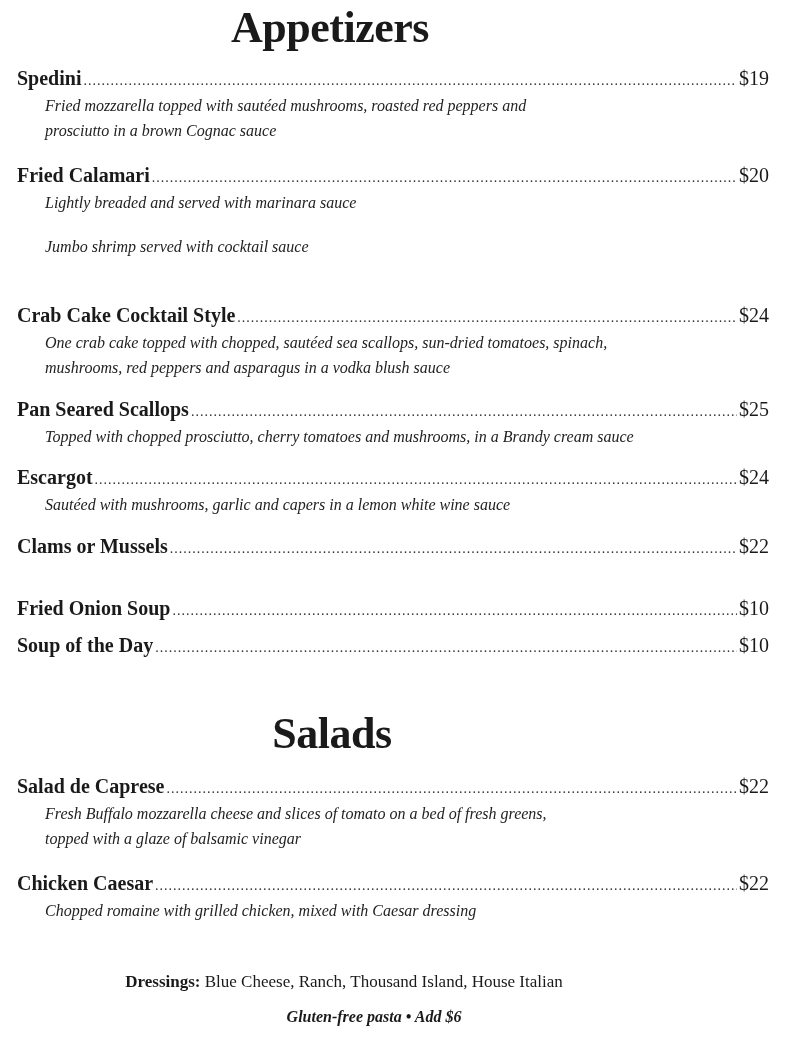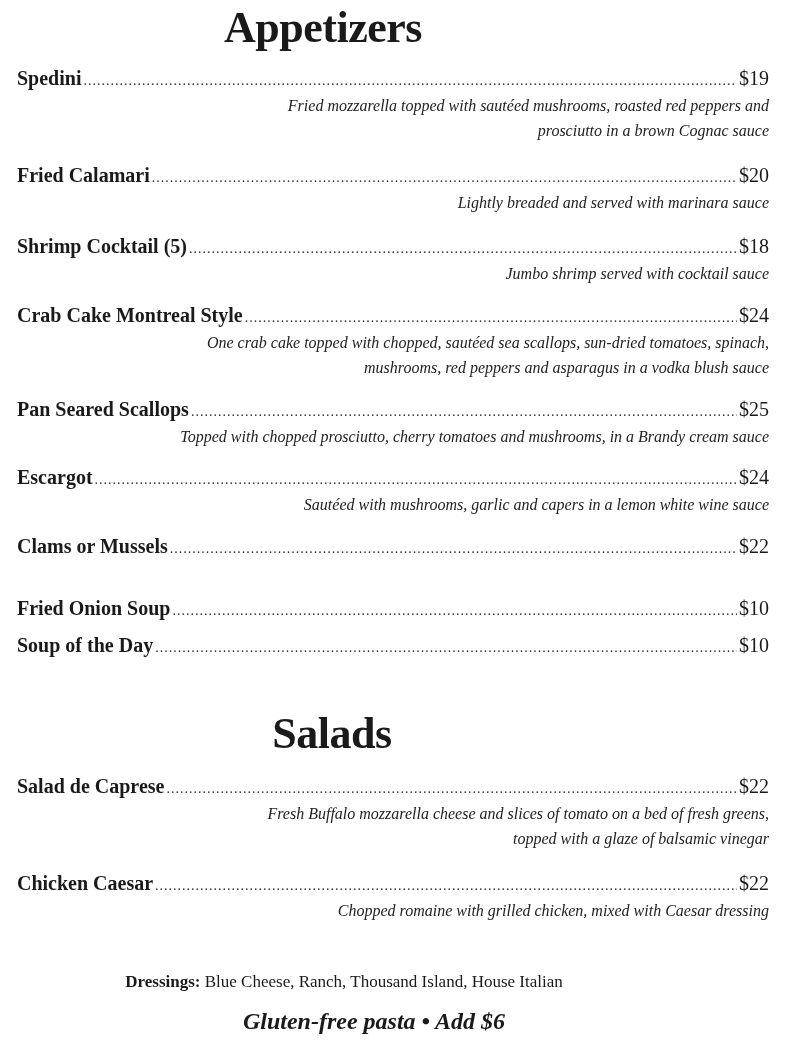--- a/index.html
+++ b/index.html
@@ -11,50 +11,50 @@
   }
   .section-title {
     text-align: center;
     font-weight: bold;
     font-size: 44px;
     line-height: 1;
     margin: 0;
     letter-spacing: -0.5px;
     color: #1a1a1a;
   }
-  .title-appetizers { position: absolute; top: 6px; left: 5px; width: 636px; }
+  .title-appetizers { position: absolute; top: 6px; left: 12px; width: 636px; }
   .title-salads { position: absolute; top: 712px; left: 0; width: 664px; }
 
-  .item { position: absolute; left: 17px; width: 752px; text-align: right; }
+  .item { position: absolute; left: 17px; width: 752px; }
   .item-row {
     display: flex; align-items: baseline;
     font-size: 20px; line-height: 24px;
   }
   .item-name { font-weight: bold; white-space: nowrap; }
   .leader {
     flex: 1; overflow: hidden; white-space: nowrap;
     margin: 0 2px; font-size: 14px; letter-spacing: 1px; color: #333;
   }
   .leader::after {
     content: "................................................................................................................................................................................................................";
   }
   .item-price { white-space: nowrap; font-size: 20px; }
   .item-desc {
-    font-style: italic; font-size: 16px; line-height: 25px;
+    margin-left: 28px; font-style: italic; font-size: 16px; line-height: 25px;
     color: #222;
   }
 
   .footer-dressings {
     position: absolute; top: 972px; left: 0; width: 688px; text-align: center;
     font-size: 17px; font-family: "Liberation Serif", serif;
   }
   .footer-dressings .label { font-weight: bold; }
   .footer-gf {
     position: absolute; top: 1008px; left: 0; width: 748px; text-align: center;
-    font-size: 24px; font-weight: bold; font-style: italic;
+    font-size: 16px; font-weight: bold; font-style: italic;
   }
 </style>
 </head>
 <body>
 
 <h1 class="section-title title-appetizers">Appetizers</h1>
 
 <div class="item" style="top:66px;">
   <div class="item-row">
     <span class="item-name">Spedini</span>
@@ -72,33 +72,28 @@
     <span class="item-name">Fried Calamari</span>
     <span class="leader"></span>
     <span class="item-price">$20</span>
   </div>
   <div class="item-desc">
     <div>Lightly breaded and served with marinara sauce</div>
   </div>
 </div>
 
 <div class="item" style="top:234px;">
-  <div class="item-row">
-    <span class="item-name">Shrimp Cocktail (5)</span>
-    <span class="leader"></span>
-    <span class="item-price">$18</span>
-  </div>
   <div class="item-desc">
     <div>Jumbo shrimp served with cocktail sauce</div>
   </div>
 </div>
 
 <div class="item" style="top:303px;">
   <div class="item-row">
-    <span class="item-name">Crab Cake Montreal Style</span>
+    <span class="item-name">Crab Cake Cocktail Style</span>
     <span class="leader"></span>
     <span class="item-price">$24</span>
   </div>
   <div class="item-desc">
     <div>One crab cake topped with chopped, sautéed sea scallops, sun-dried tomatoes, spinach,</div>
     <div>mushrooms, red peppers and asparagus in a vodka blush sauce</div>
   </div>
 </div>
 
 <div class="item" style="top:397px;">

